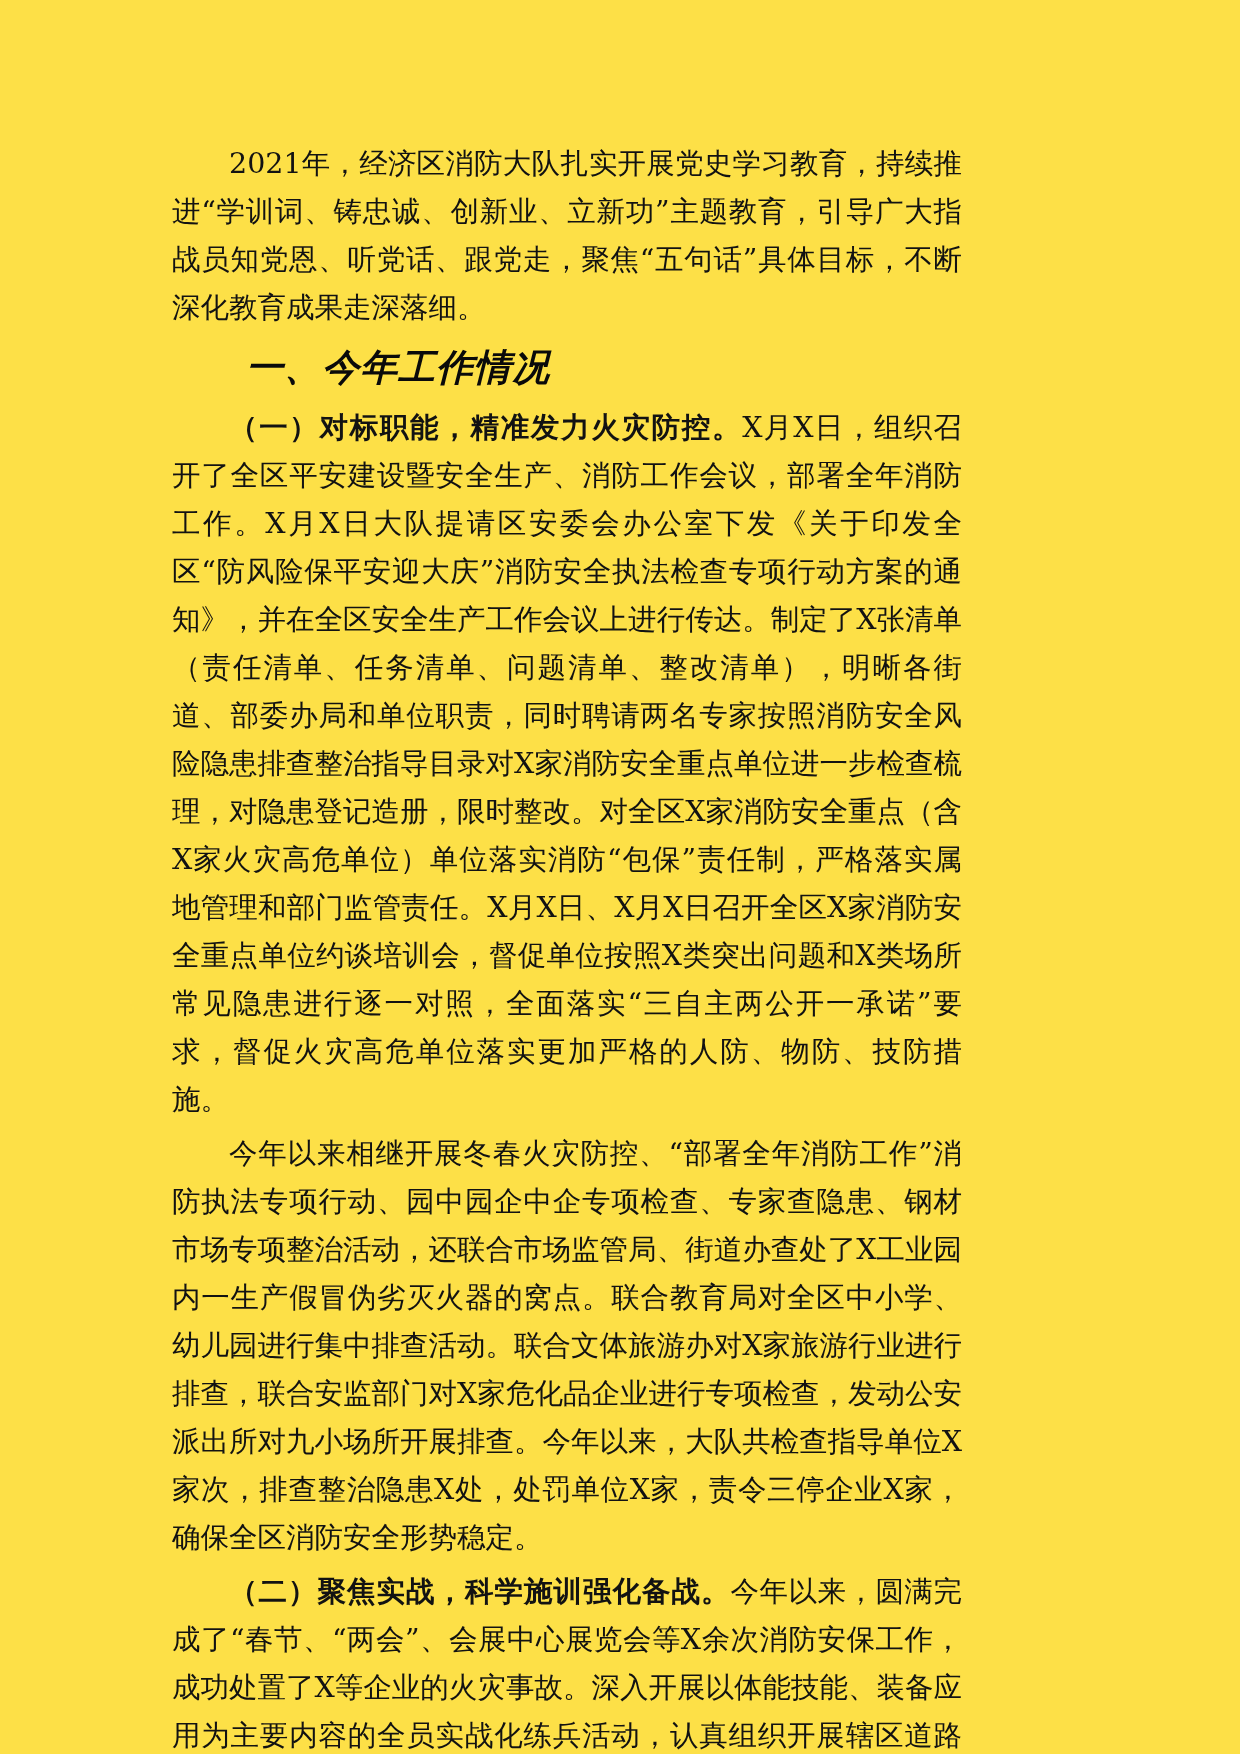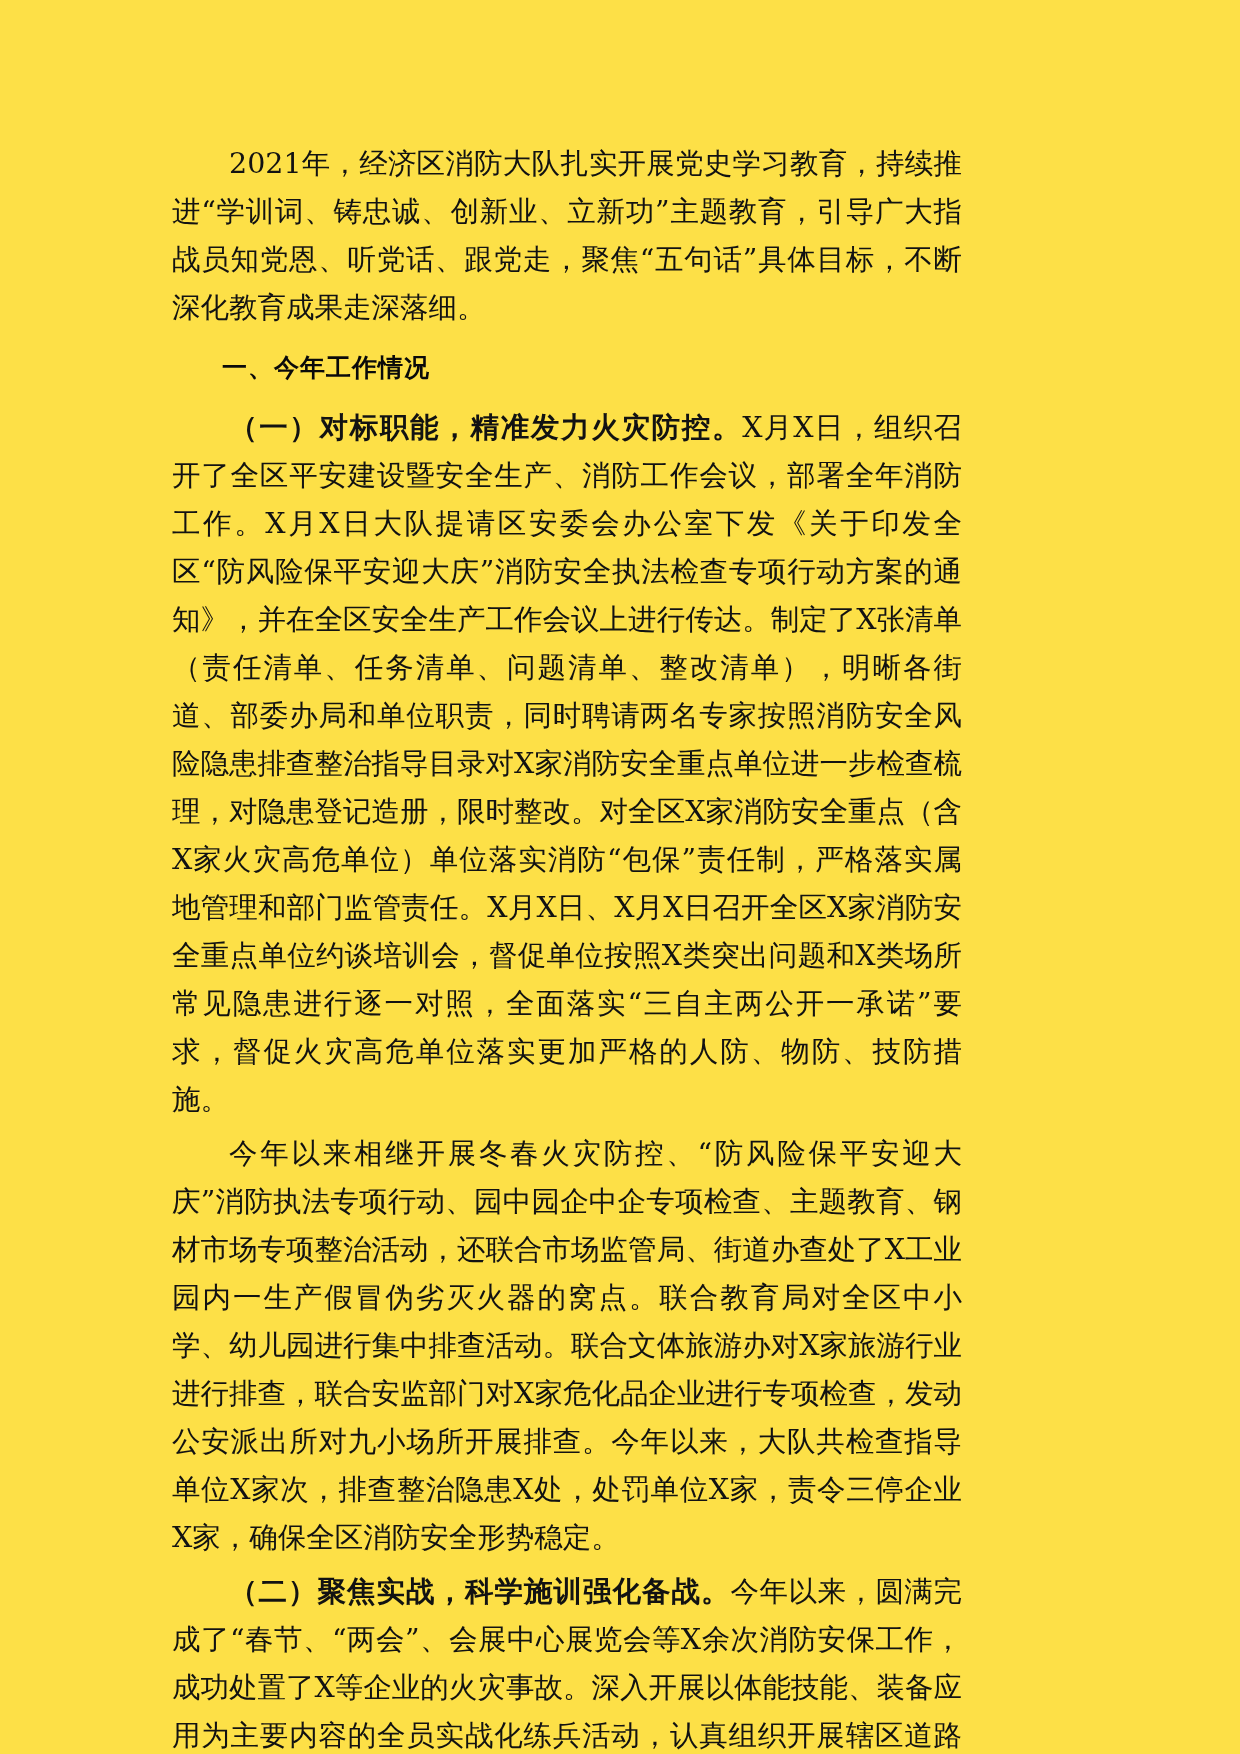--- a/index.html
+++ b/index.html
@@ -35,27 +35,28 @@
     text-justify: inter-character;
     letter-spacing: 0px;
     text-indent: 2em;
     font-family: "DejaVu Serif", "Liberation Serif", serif;
     font-weight: 400;
     color: #121212;
     word-break: break-all;
   }
   h2.heading-1 {
     margin: 10px 0 10px 0;
-    font-size: 25px;
+    font-size: 37px;
     line-height: 52px;
     font-weight: 700;
     text-indent: 2em;
     font-family: "DejaVu Sans", "Liberation Sans", sans-serif;
     letter-spacing: 1px;
     color: #0a0a0a;
+    font-style: italic;
   }
   .run-in-heading {
     font-weight: 700;
     font-family: Liberation Serif, serif;
     letter-spacing: 0.5px;
   }
   .spacer-xs { height: 6px; }
 </style>
 </head>
 <body>
@@ -64,20 +65,20 @@
   <div class="doc-body">
 
     <p class="para">2021年，经济区消防大队扎实开展党史学习教育，持续推进“学训词、铸忠诚、创新业、立新功”主题教育，引导广大指战员知党恩、听党话、跟党走，聚焦“五句话”具体目标，不断深化教育成果走深落细。</p>
 
     <h2 class="heading-1">一、今年工作情况</h2>
 
     <p class="para"><span class="run-in-heading">（一）对标职能，精准发力火灾防控。</span><span>X月X日，组织召开了全区平安建设暨安全生产、消防工作会议，部署全年消防工作。X月X日大队提请区安委会办公室下发《关于印发全区“防风险保平安迎大庆”消防安全执法检查专项行动方案的通知》，并在全区安全生产工作会议上进行传达。制定了X张清单（责任清单、任务清单、问题清单、整改清单），明晰各街道、部委办局和单位职责，同时聘请两名专家按照消防安全风险隐患排查整治指导目录对X家消防安全重点单位进一步检查梳理，对隐患登记造册，限时整改。对全区X家消防安全重点（含X家火灾高危单位）单位落实消防“包保”责任制，严格落实属地管理和部门监管责任。X月X日、X月X日召开全区X家消防安全重点单位约谈培训会，督促单位按照X类突出问题和X类场所常见隐患进行逐一对照，全面落实“三自主两公开一承诺”要求，督促火灾高危单位落实更加严格的人防、物防、技防措施。</span></p>
 
     <div class="spacer-xs"></div>
 
-    <p class="para">今年以来相继开展冬春火灾防控、“防风险保平安迎大庆”消防执法专项行动、园中园企中企专项检查、主题教育、钢材市场专项整治活动，还联合市场监管局、街道办查处了X工业园内一生产假冒伪劣灭火器的窝点。联合教育局对全区中小学、幼儿园进行集中排查活动。联合文体旅游办对X家旅游行业进行排查，联合安监部门对X家危化品企业进行专项检查，发动公安派出所对九小场所开展排查。今年以来，大队共检查指导单位X家次，排查整治隐患X处，处罚单位X家，责令三停企业X家，确保全区消防安全形势稳定。</p>
+    <p class="para">今年以来相继开展冬春火灾防控、“部署全年消防工作”消防执法专项行动、园中园企中企专项检查、专家查隐患、钢材市场专项整治活动，还联合市场监管局、街道办查处了X工业园内一生产假冒伪劣灭火器的窝点。联合教育局对全区中小学、幼儿园进行集中排查活动。联合文体旅游办对X家旅游行业进行排查，联合安监部门对X家危化品企业进行专项检查，发动公安派出所对九小场所开展排查。今年以来，大队共检查指导单位X家次，排查整治隐患X处，处罚单位X家，责令三停企业X家，确保全区消防安全形势稳定。</p>
 
     <div class="spacer-xs"></div>
 
     <p class="para"><span class="run-in-heading">（二）聚焦实战，科学施训强化备战。</span><span>今年以来，圆满完成了“春节、“两会”、会展中心展览会等X余次消防安保工作，成功处置了X等企业的火灾事故。深入开展以体能技能、装备应用为主要内容的全员实战化练兵活动，认真组织开展辖区道路水源普查X次，重点单位“六熟悉”和实战演练各X次，修订完善灭火救援预案X份。X月X日至X日，承办了全省消防救援队伍冬训全员考核工作（X赛区）工作。安全生产月期间，指导消防安全重点单位进行一次全员参与疏散逃生演练，要加强对单位演练的帮扶指导，协助单位制定演练预案X份。安全生产月期间，在X化工开展的综合应急演练活动，筹备并开展安委会组织的技能大赛活动。先后分X批对X家已自行购置消防车并建立志愿消防队的企业进行了专项培训，以“微型消防站”建设为契机，建立“一呼百应”试点单位X家，努力打造联防联控区域工作机制。今年以来，企业志愿消防队已参与处理火灾X起，切实发挥了微型消防站“小、快、灵”优势，把火灾“救早、灭小”。此外，第二消防站项目在前期地面附着物清理完毕的基础上，项目建设用地已完成土地征收公告。本年度新建市政消火栓X具，目前消火栓补建已完成X具。今年以来，大队接警出动X起，其中火警X起，抢险救援X起，社会救助X起。保护财产价值约X万元，未发生较大伤亡火灾事故，火灾发生起数同比下降约X%。</span></p>
 
   </div>
 </div>
 
 </body></html>

